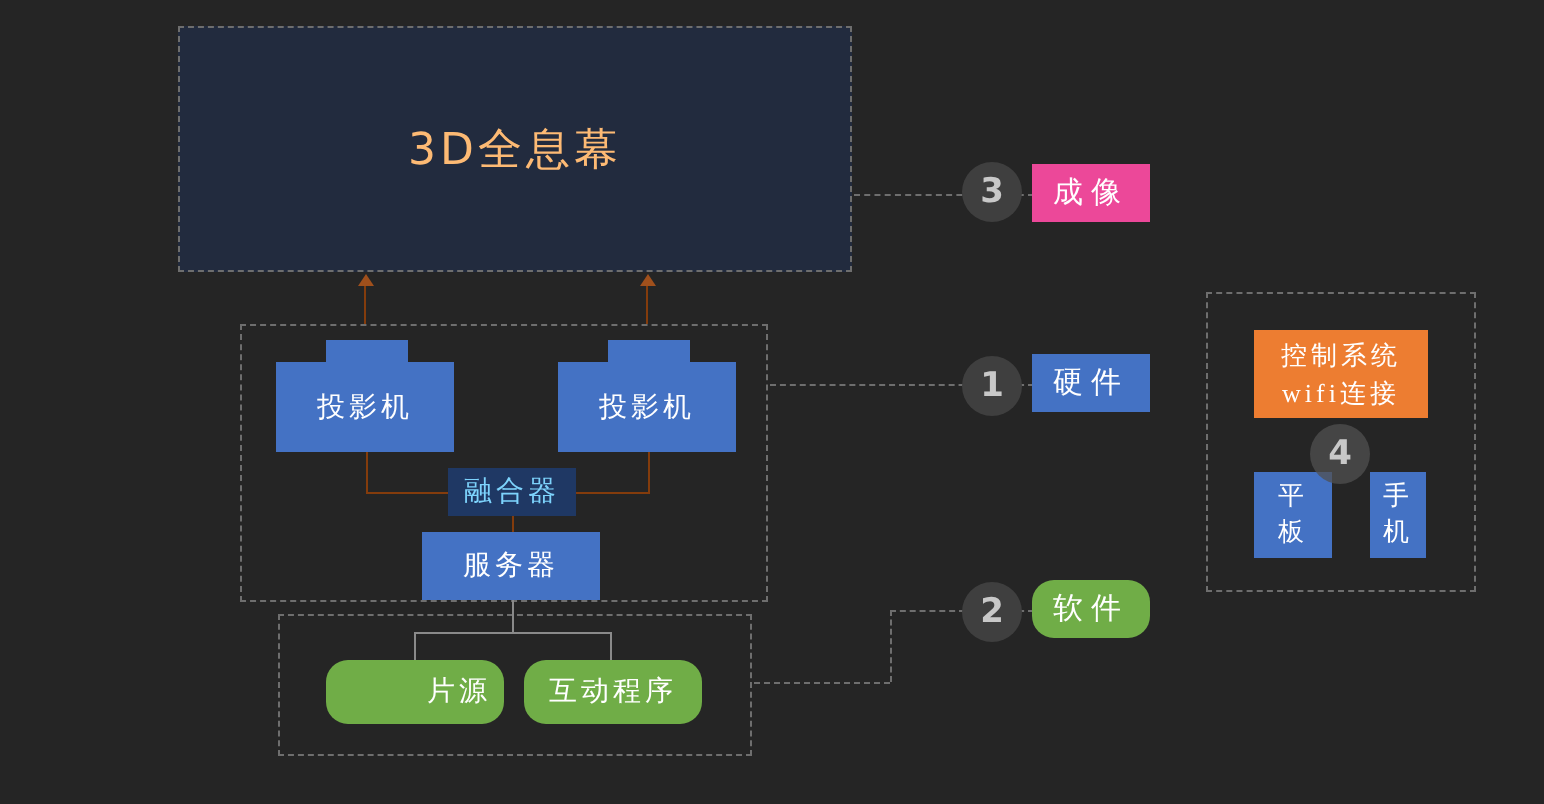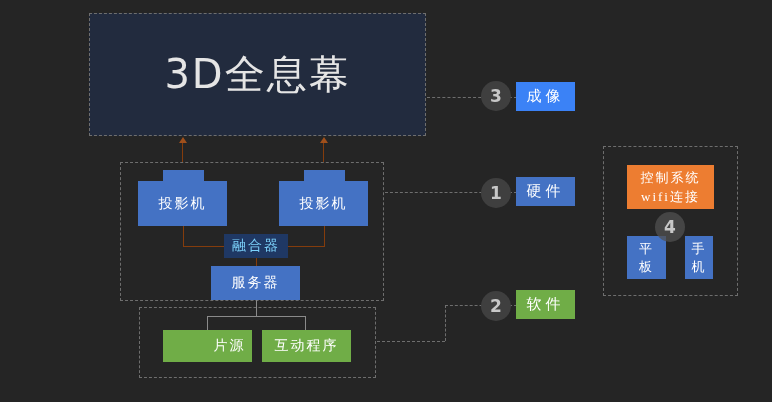--- a/index.html
+++ b/index.html
@@ -2,26 +2,26 @@
 <html><head>
 <meta charset="utf-8">
 <style>
   html, body { margin:0; padding:0; }
   body { width:772px; height:402px; background:#252525; position:relative; overflow:hidden;
          font-family:"DejaVu Sans", sans-serif; }
   .abs { position:absolute; box-sizing:border-box; }
   .dash { border:1px dashed #6e6e6e; }
   .screen { left:89px; top:13px; width:337px; height:123px; background:#222b3e; border:1px dashed #6e6e6e;
             display:flex; align-items:center; justify-content:center; }
-  .screen-title { color:#e5e5e5; font-size:40px; letter-spacing:2px;text-align:center; }
+  .screen-title { color:#fdba74; font-size:22px; letter-spacing:2px;text-align:center; }
   .blue { background:#4472c4; color:#fff; }
   .navy { background:#1f3864; color:#7dd3fc; }
-  .green { background:#70ad47; color:#fff; }
+  .green { background:#70ad47; color:#fff;border-radius:11px; }
   .orange { background:#ed7d31; color:#fff;font-family:Liberation Serif, serif; }
-  .tag-navy { background:#3b82f6; color:#fff; }
+  .tag-navy { background:#ec4899; color:#fff; }
   .box { display:flex; align-items:center; justify-content:center; font-size:14px; letter-spacing:2px; text-align:center; }
   .circle { width:30px; height:30px; border-radius:50%; background:#3f3f3f; color:#c8c8c8;
             display:flex; align-items:center; justify-content:center; font-size:17px; font-weight:bold; }
   .hline { border-top:1px dashed #6e6e6e; height:0; }
   .vline { border-left:1px dashed #6e6e6e; width:0; }
   .cable { background:#843c0c; }
   .gline { background:#8a8a8a; }
   .tag { display:flex; align-items:center; justify-content:center; font-size:15px; letter-spacing:4px; }
 </style>
 </head>

